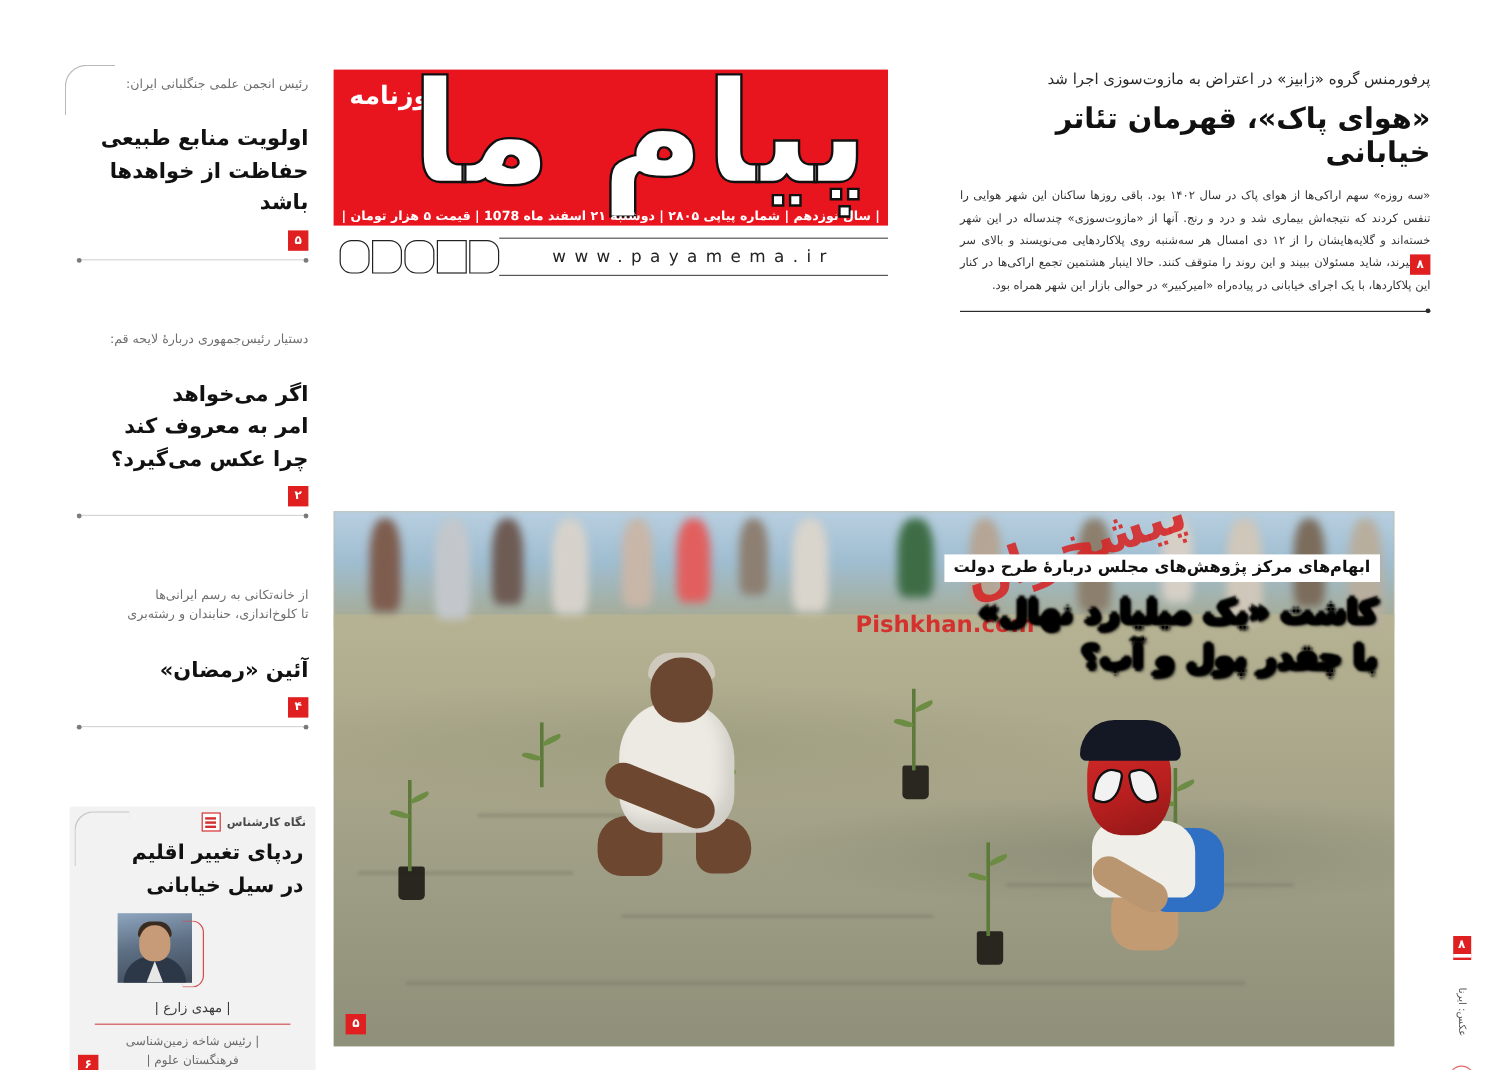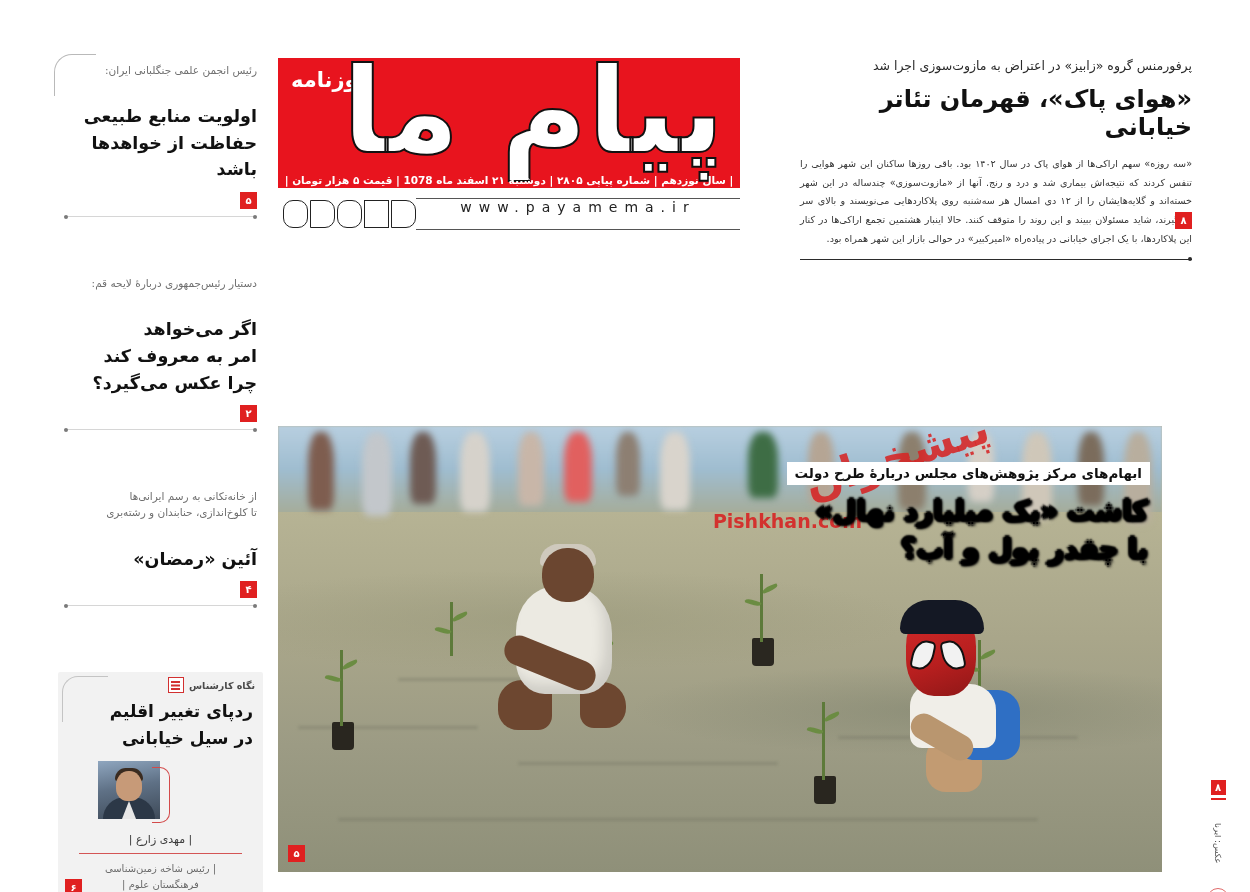--- a/index.html
+++ b/index.html
@@ -282,20 +282,21 @@
     display: flex;
     align-items: center;
     direction: ltr;
   }
   .weburl-box {
     flex: 1 1 auto;
     border-top: 1.6px solid #555;
     border-bottom: 1.6px solid #555;
     height: 32px;
     display: flex;
+    align-items: center;
     justify-content: center;
   }
   .weburl-text {
     font-size: 14px;
     letter-spacing: 7px;
     color: #222;
     font-family: "DejaVu Sans", "Liberation Sans", sans-serif;
     direction: ltr;
   }
   .qrblocks { display: flex; gap: 2px; margin-left: 5px; }

